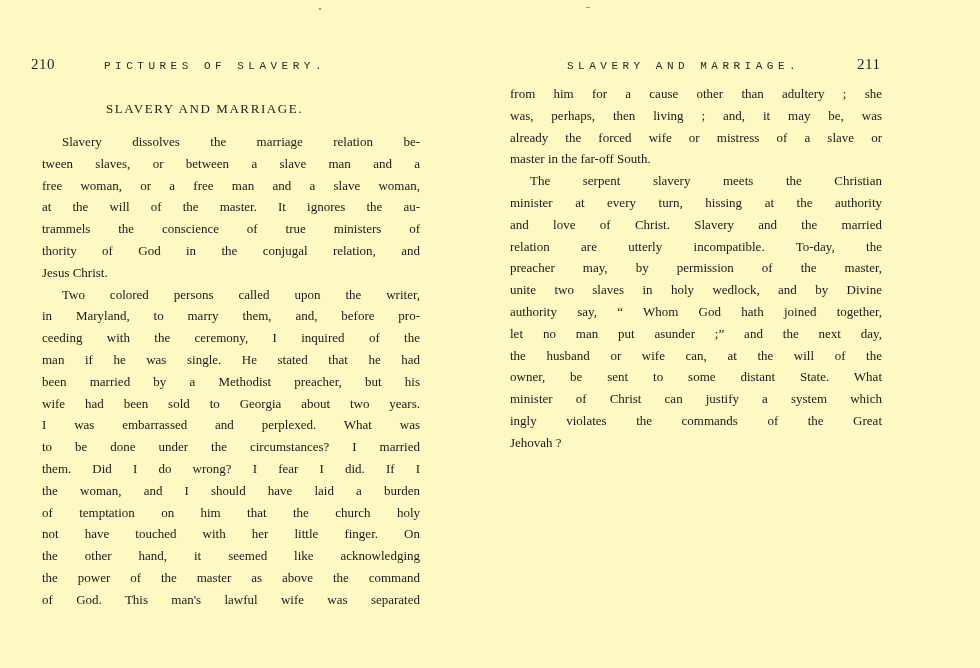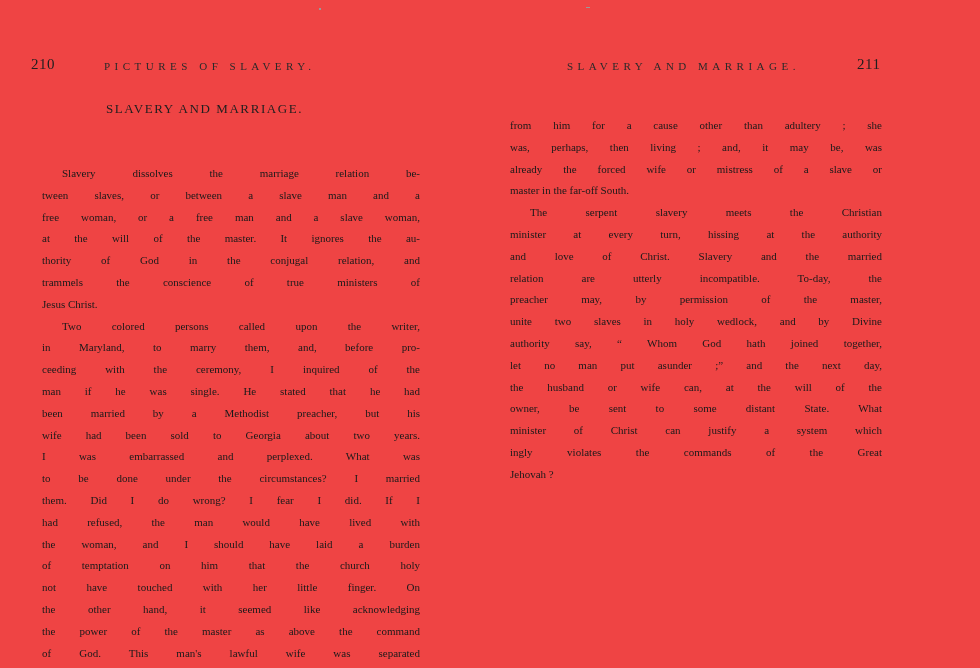--- a/index.html
+++ b/index.html
@@ -11,38 +11,39 @@
       width: 980px;
       height: 668px;
       position: relative;
       overflow: hidden;
       font-family: "Liberation Serif", "DejaVu Serif", serif;
       color: #1a1a1a;
     }
     .spread {
       position: absolute;
       inset: 0;
-      background: #ef4444;
+      background: #fef9c3;
     }
     .page {
       position: absolute;
       top: 0;
       height: 668px;
     }
     .page.left { left: 0; width: 490px; }
     .page.right { left: 490px; width: 490px; }
 
     .running-head {
       position: absolute;
       top: 60px;
       font-size: 11px;
       letter-spacing: 4.5px;
       text-transform: uppercase;
       color: #2a2a2a;
       white-space: nowrap;
+      font-family: Liberation Mono, monospace;
     }
     .folio {
       position: absolute;
       top: 56px;
       font-size: 15px;
       color: #1f1f1f;
       letter-spacing: 0.5px;
     }
     .page.left .folio { left: 31px; }
     .page.left .running-head { left: 104px; }
@@ -55,25 +56,24 @@
       left: 106px;
       font-size: 13px;
       letter-spacing: 1.6px;
       text-transform: uppercase;
       color: #1f1f1f;
       white-space: nowrap;
     }
 
     .text-block {
       position: absolute;
-      font-size: 11px;
+      font-size: 13px;
       line-height: 21.8px;
       text-align: justify;
       color: #1a1a1a;
-      margin-top: 32px;
     }
     .page.left .text-block {
       left: 42px;
       top: 131px;
       width: 378px;
     }
     .page.right .text-block {
       left: 20px;
       top: 83px;
       width: 372px;
@@ -111,35 +111,34 @@
   <div class="page left">
     <div class="folio">210</div>
     <div class="running-head">Pictures of Slavery.</div>
     <div class="section-title">Slavery and Marriage.</div>
     <div class="text-block" id="left-text">
         <div class="para">
           <span class="line indent">Slavery dissolves the marriage relation be-</span>
           <span class="line">tween slaves, or between a slave man and a</span>
           <span class="line">free woman, or a free man and a slave woman,</span>
           <span class="line">at the will of the master.  It ignores the au-</span>
+          <span class="line">trammels the conscience of true ministers of</span>
           <span class="line">thority of God in the conjugal relation, and</span>
-          <span class="line">trammels the conscience of true ministers of</span>
           <span class="line end">Jesus Christ.</span>
         </div>
         <div class="para">
           <span class="line indent">Two colored persons called upon the writer,</span>
           <span class="line">in Maryland, to marry them, and, before pro-</span>
           <span class="line">ceeding with the ceremony, I inquired of the</span>
           <span class="line">man if he was single.  He stated that he had</span>
           <span class="line">been married by a Methodist preacher, but his</span>
           <span class="line">wife had been sold to Georgia about two years.</span>
           <span class="line">I was embarrassed and perplexed.  What was</span>
           <span class="line">to be done under the circumstances?  I married</span>
           <span class="line">them.  Did I do wrong?  I fear I did.  If I</span>
-          <span class="line">had refused, the man would have lived with</span>
           <span class="line">the woman, and I should have laid a burden</span>
           <span class="line">of temptation on him that the church holy</span>
           <span class="line">not have touched with her little finger.  On</span>
           <span class="line">the other hand, it seemed like acknowledging</span>
           <span class="line">the power of the master as above the command</span>
           <span class="line">of God.  This man's lawful wife was separated</span>
         </div>
       </div>
   </div>
 

